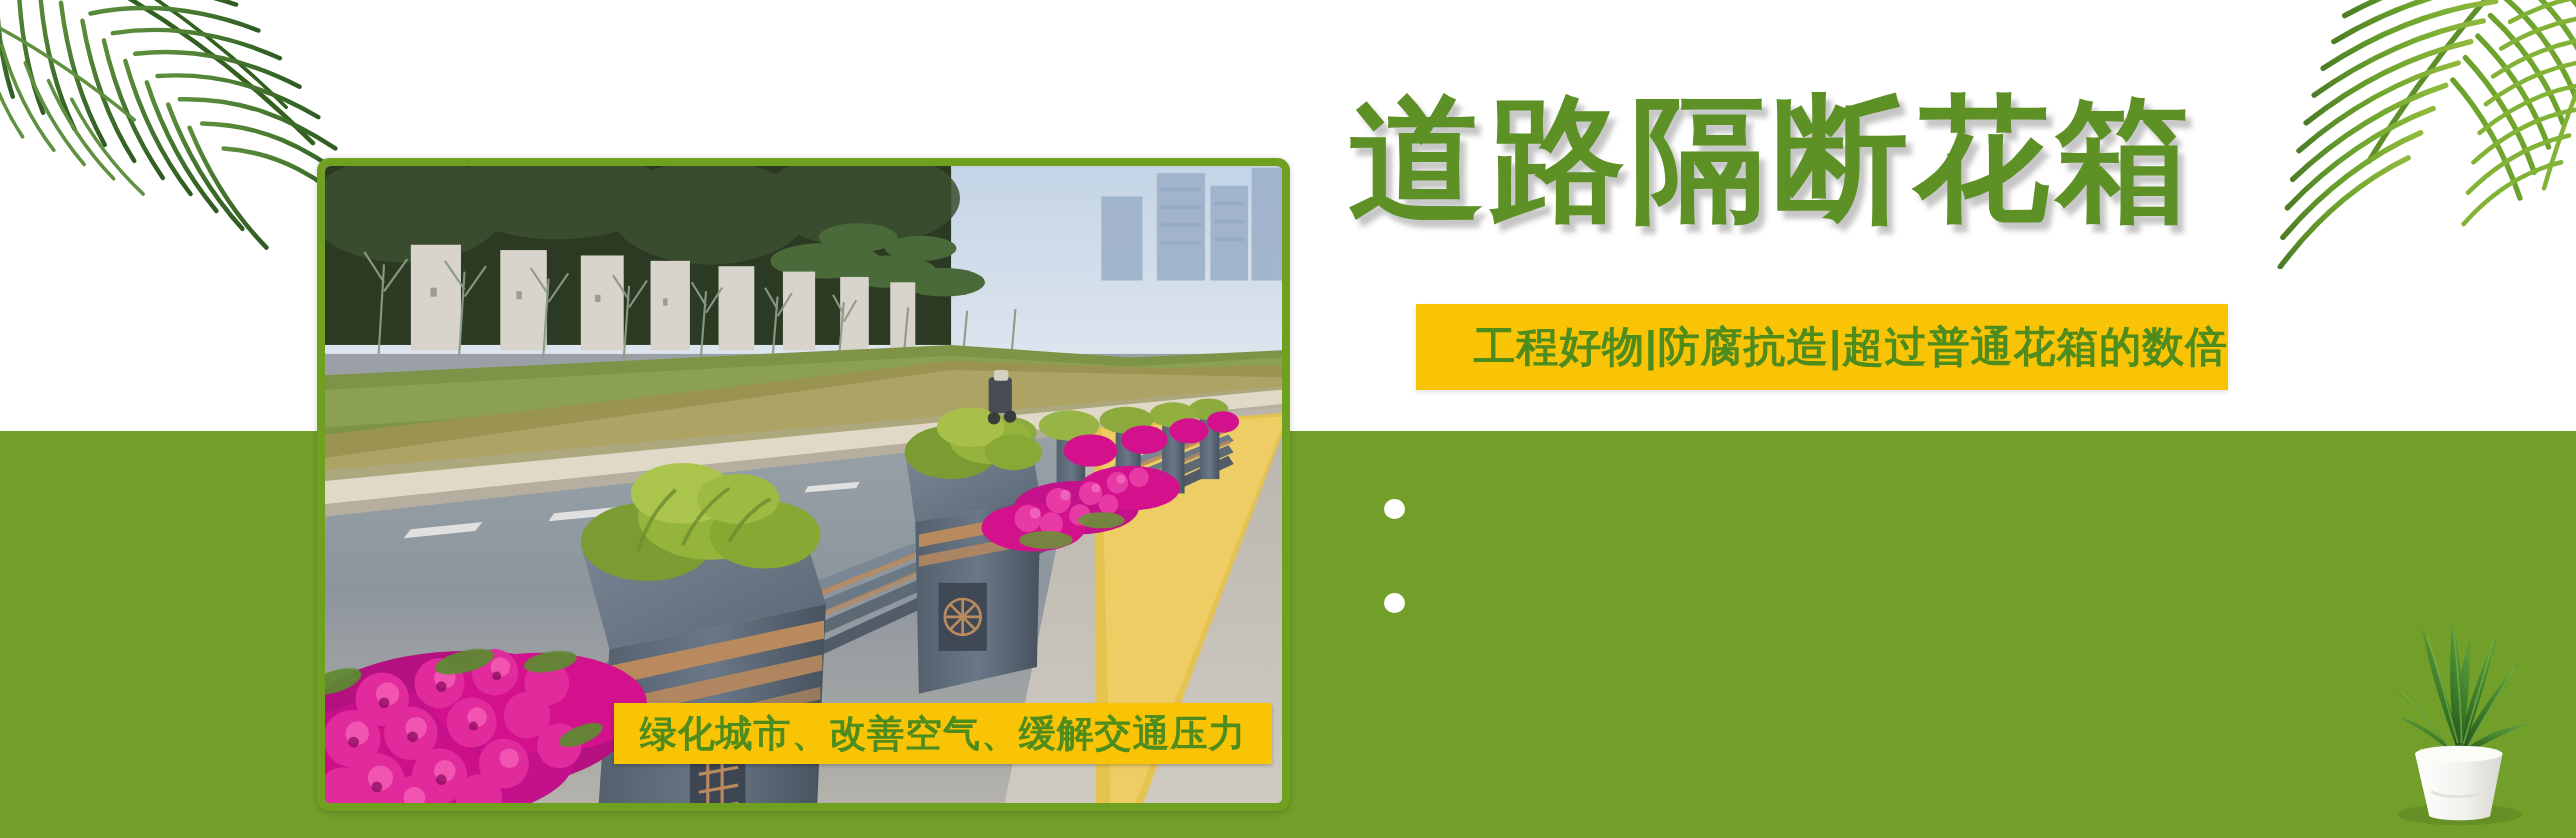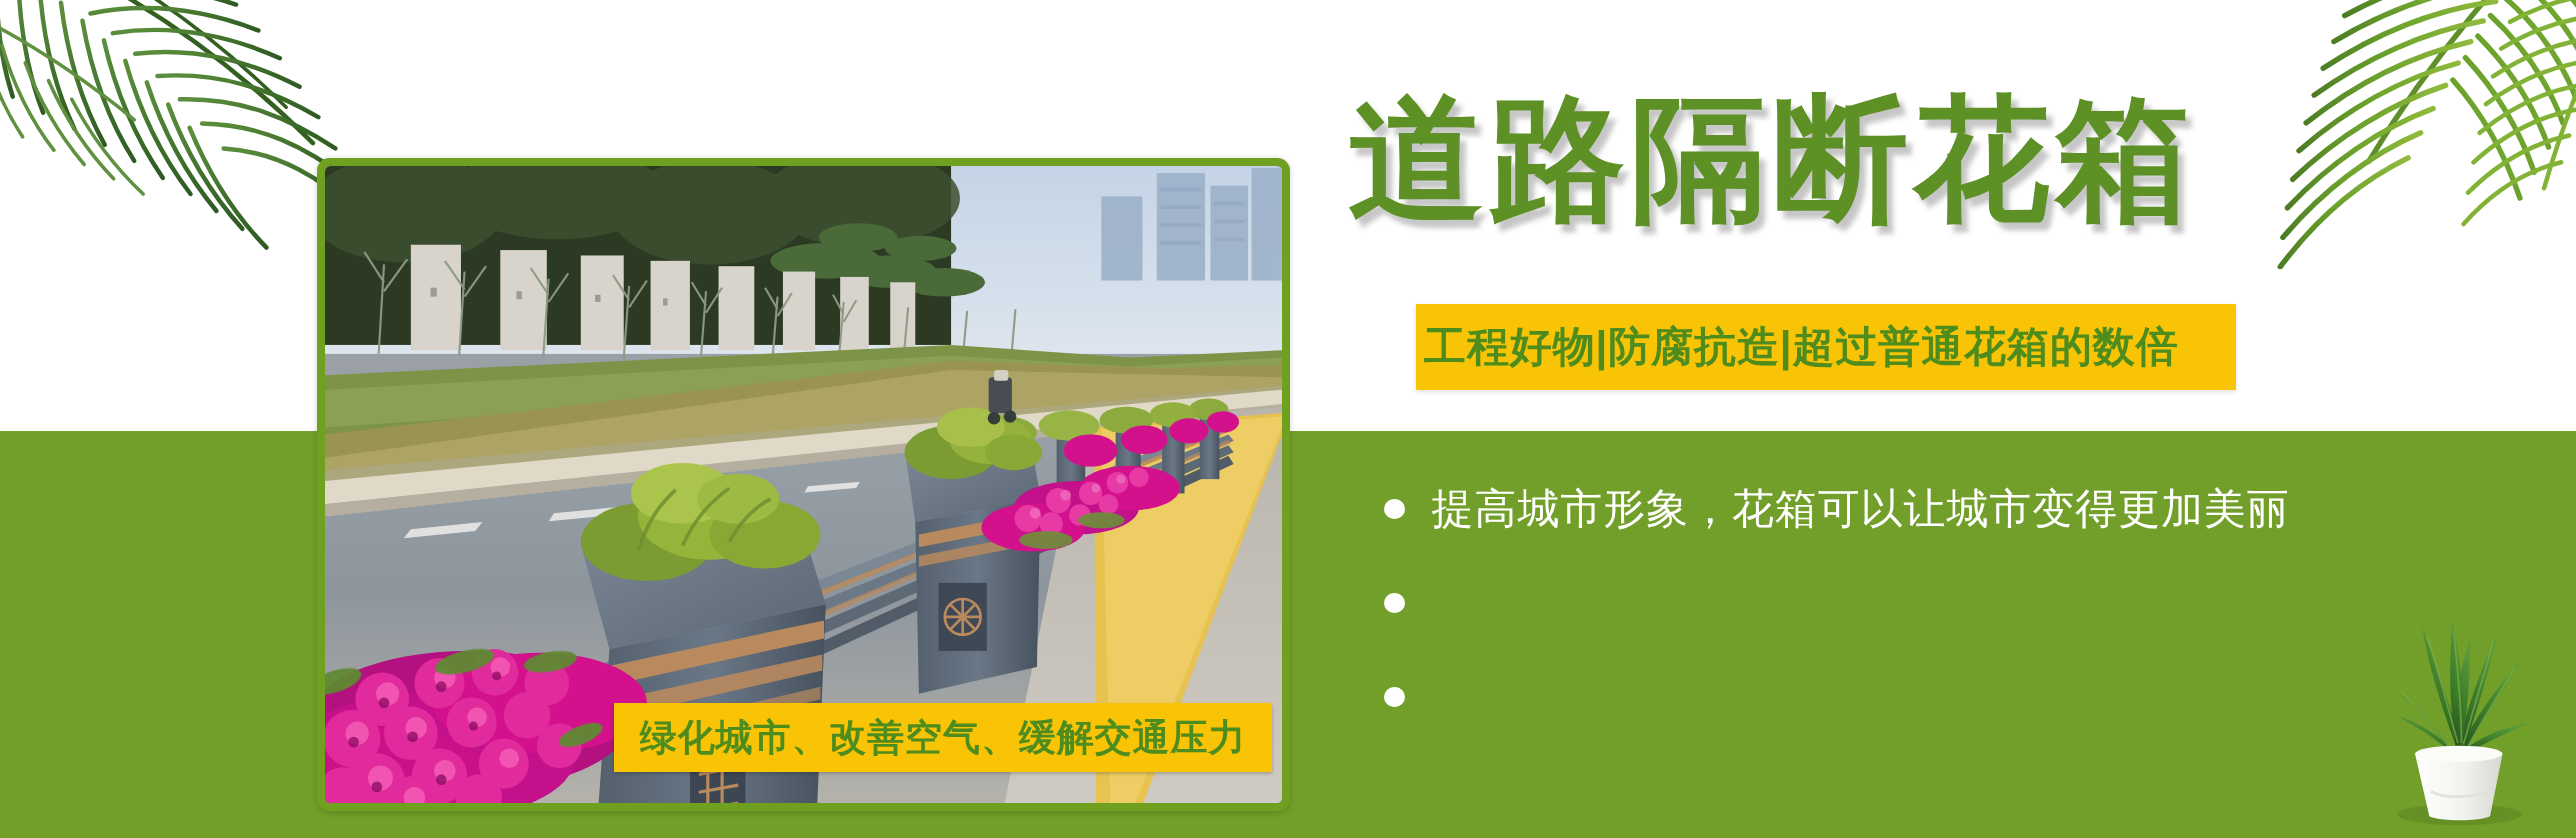--- a/index.html
+++ b/index.html
@@ -36,21 +36,21 @@
   #photo{
     position:relative;width:100%;height:100%;
     overflow:hidden;border-radius:5.4px;
     background:#9aa0a6;
   }
   #photo svg{display:block;width:100%;height:100%;}
 
   
   #photo-caption{
     position:absolute;left:297px;top:545px;
-    width:658px;height:69px;
+    width:658px;height:61px;
     background:#f9c406;
     display:flex;align-items:center;justify-content:center;
     box-shadow:0 1.8px 3.6px rgba(0,0,0,.25);
   }
   #photo-caption span{
     color:#4f8c1e;
     font-size:37px;
     font-weight:bold;
     letter-spacing:0.9px;
     white-space:nowrap;
@@ -66,23 +66,22 @@
     letter-spacing:5.4px;
     line-height:1.08;
     white-space:nowrap;
     text-shadow:6.3px 8px 5.4px rgba(120,120,120,.42);
   }
 
   #subtitle-badge{
     position:absolute;left:1416px;top:304px;
     width:812px;height:86px;
     background:#f9c406;
-    display:flex;align-items:center;justify-content:flex-start;
+    display:flex;align-items:center;justify-content:flex-end;
     box-shadow:0 1.8px 4.5px rgba(0,0,0,.12);
-    padding-left:8px;
   }
   #subtitle-badge span{
     color:#4f8c1e;
     font-size:42px;
     font-weight:bold;
     white-space:nowrap;
     letter-spacing:0.9px;
     line-height:1;
   }
 
@@ -541,24 +540,20 @@
 
   <div id="headline">道路隔断花箱</div>
 
   <div id="subtitle-badge">
     <span>工程好物|防腐抗造|超过普通花箱的数倍</span>
   </div>
 
   <div id="bullets">
     <div class="bullet-row">
       <span class="bullet-dot"></span>
-      <span class="bullet-text">提高城市形象，花箱可以让城市变得更加美丽</span>
-    </div>
-    <div class="bullet-row">
-      <span class="bullet-dot"></span>
     </div>
     <div class="bullet-row">
       <span class="bullet-dot"></span>
     </div>
   </div>
 
   <div id="potted-plant">
     <svg viewBox="0 0 210 280">
       <defs>
         <linearGradient id="potG" x1="0" y1="0" x2="1" y2="0">

